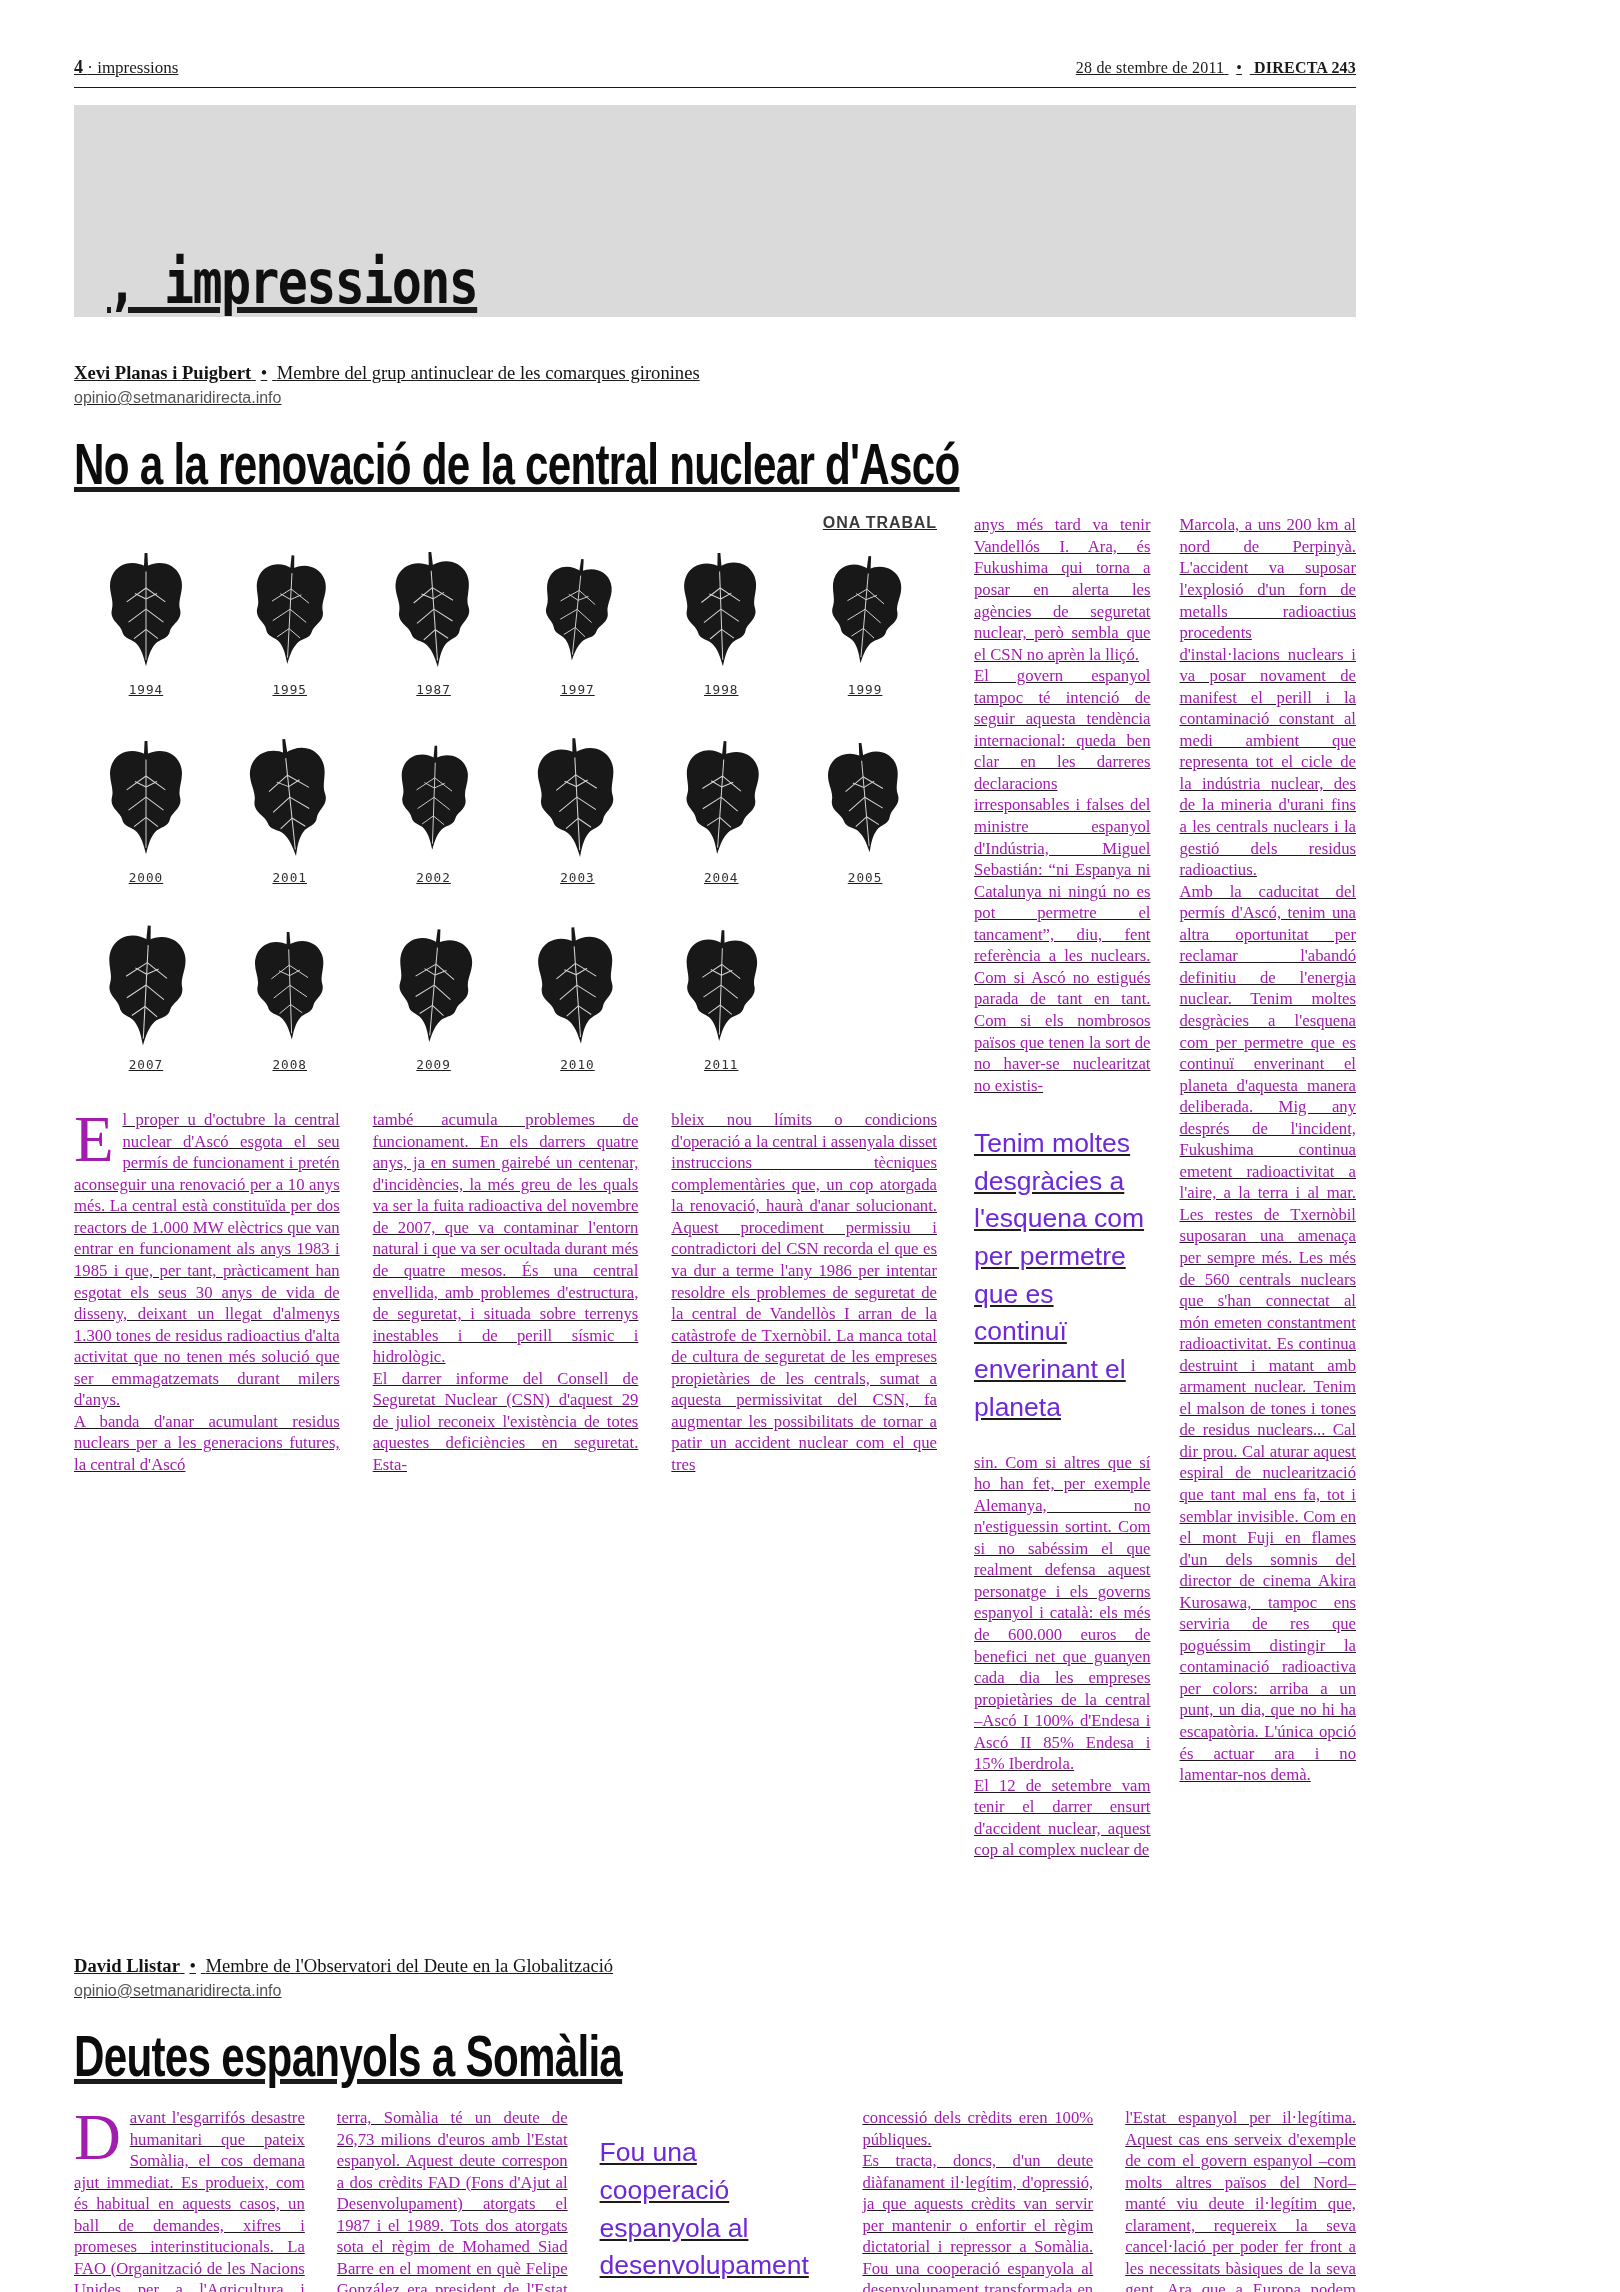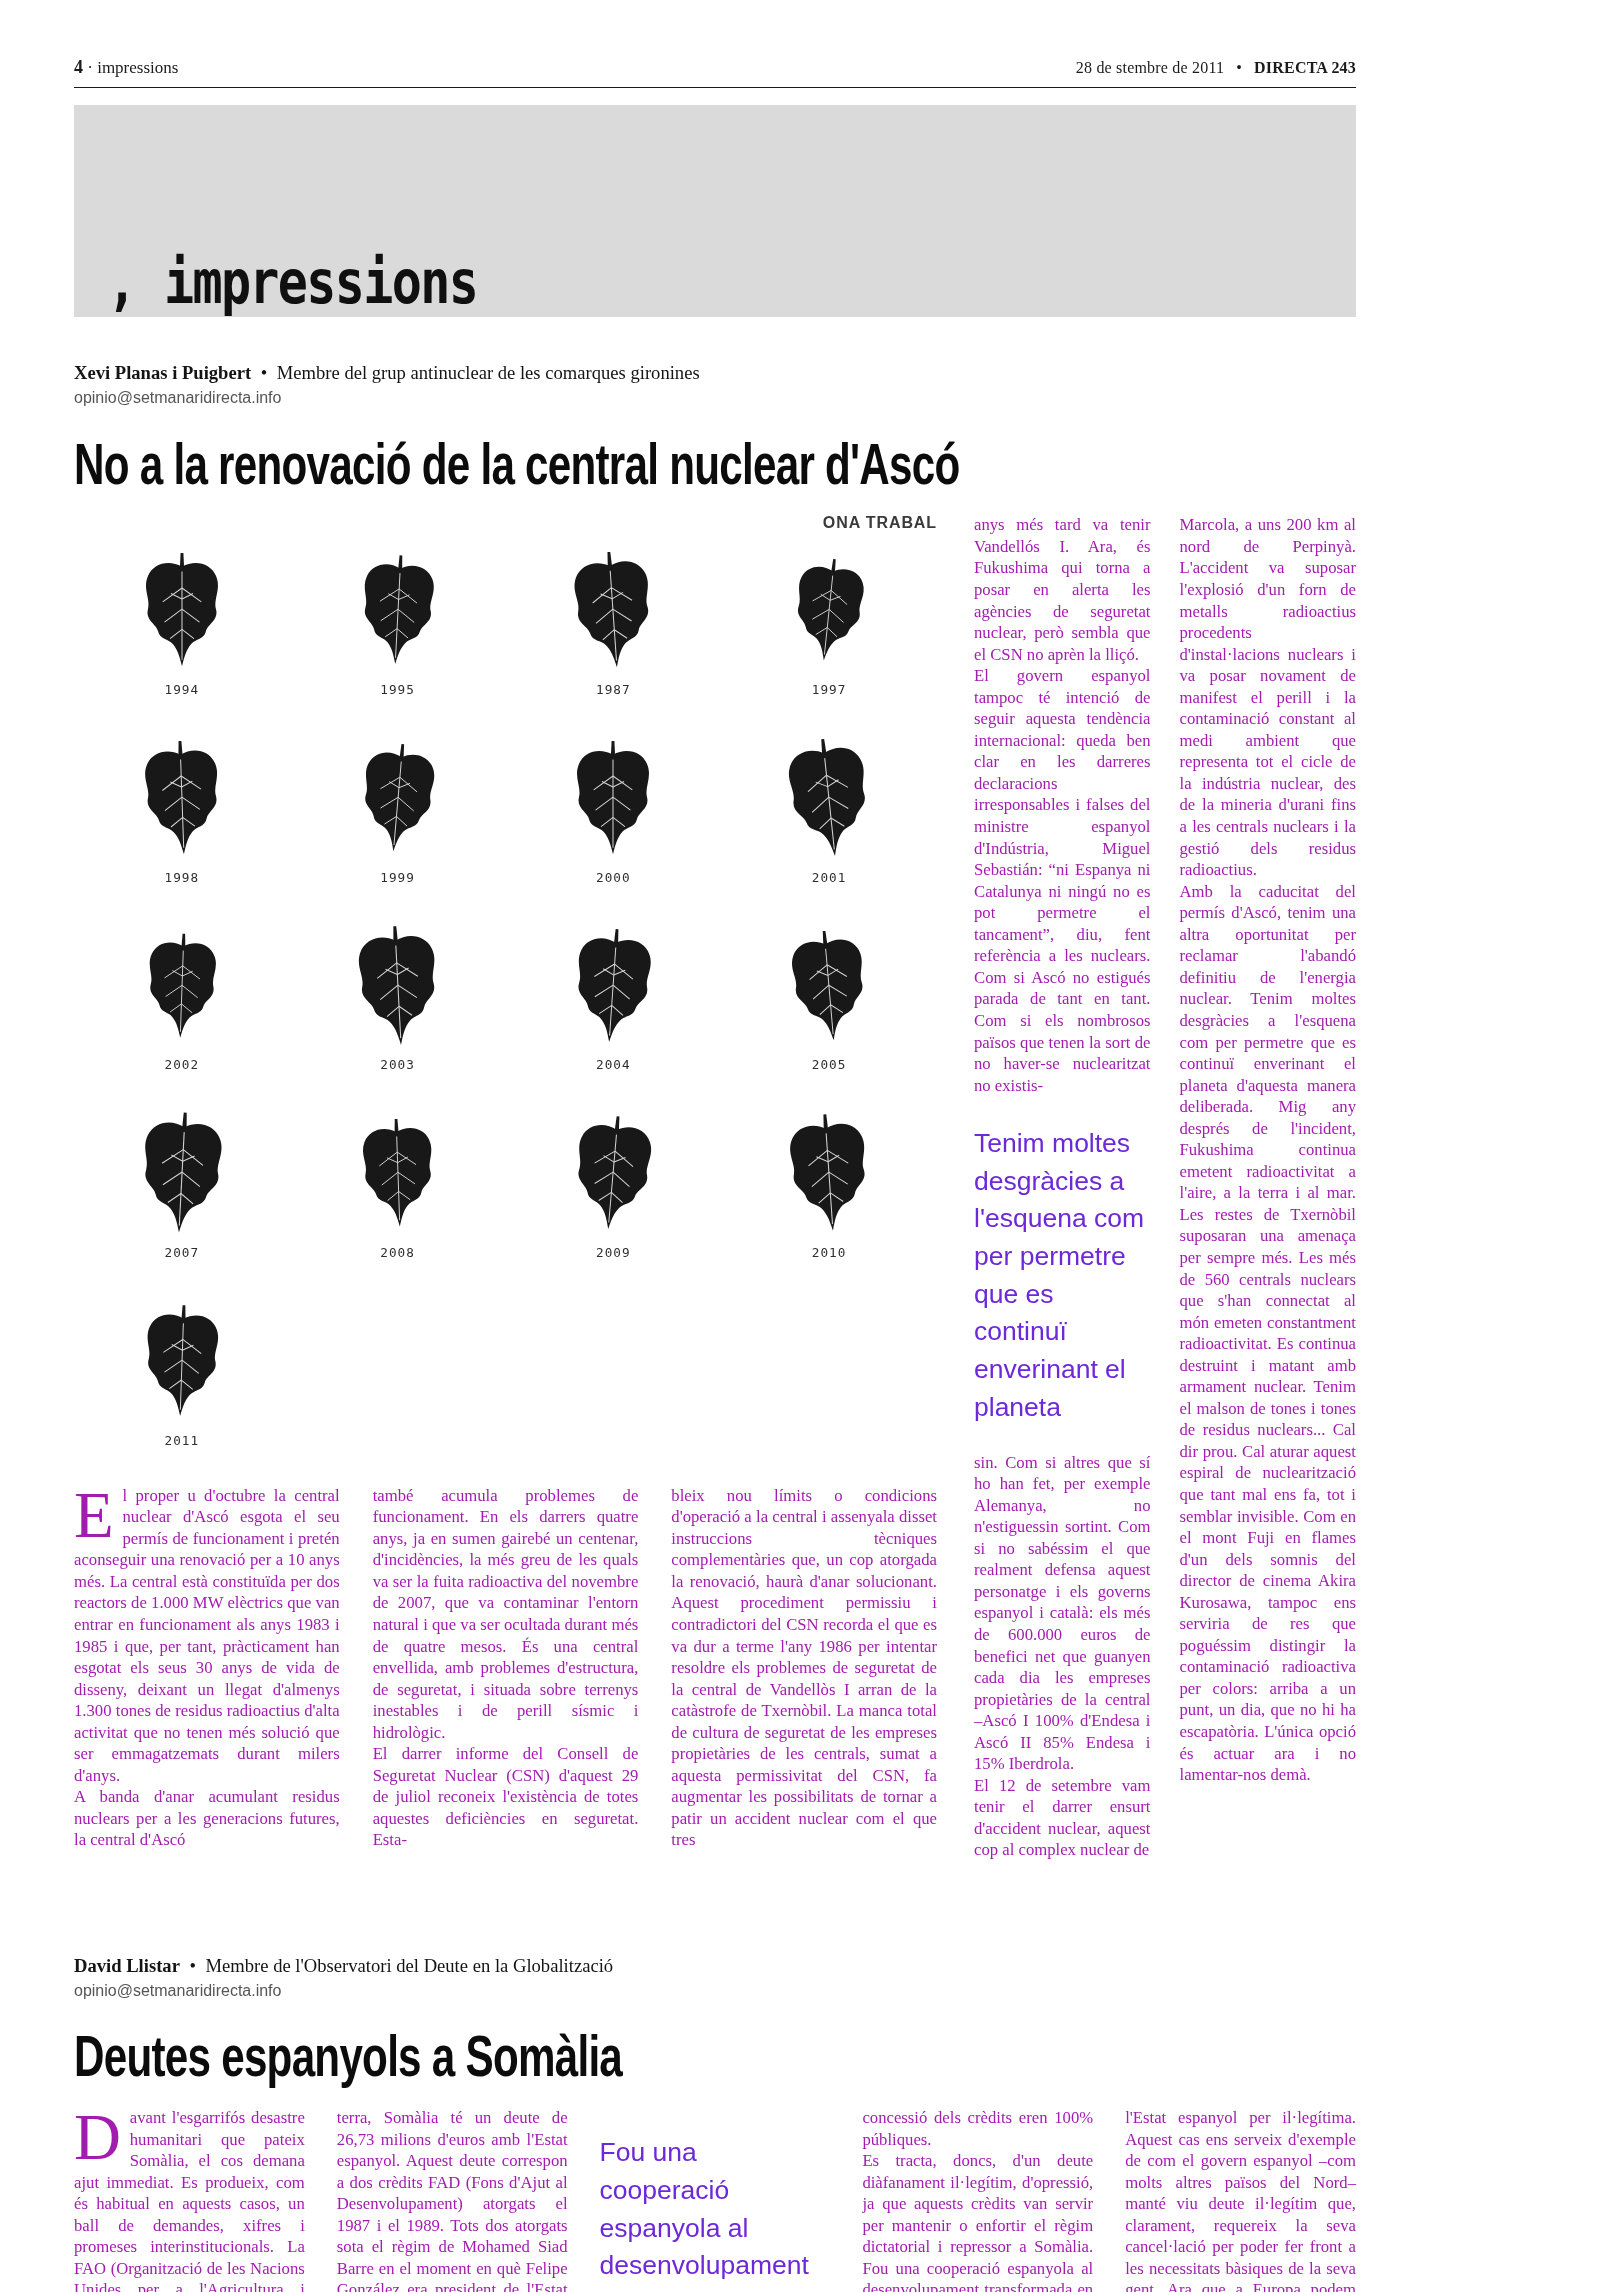--- a/index.html
+++ b/index.html
@@ -1,19 +1,19 @@
 <!DOCTYPE html>
 <html style="--banner_bg: #dadada; --leaf: #181818; --text: #1b1b1b;"><head>
 <meta charset="utf-8">
 <style>
   * { margin:0; padding:0; box-sizing:border-box; }
   html,body { background:#ffffff; }
   .page {
     width:1428px; height:2293px; background:#fff; position:relative;
-    font-family:"Liberation Serif", serif; color:var(--text,#1b1b1b); overflow:hidden;
+    font-family:"Liberation Serif", serif; color:var(--text,#1b1b1b); overflow:hidden;text-decoration:underline;
   }
   .inner { padding:0 72px 0 74px; }
 
   
   .masthead { display:flex; justify-content:space-between; align-items:baseline;
     padding-top:57px; padding-bottom:8.8px; border-bottom:1.6px solid #1a1a1a; }
   .mast-left { font-size:17px; }
   .mast-left .pgnum { font-weight:bold; font-size:18px; }
   .mast-right { font-size:16px; letter-spacing:0.2px; }
   .mast-right .dot { margin:0 7.8px; }
@@ -31,21 +31,21 @@
   .email { font-family:"Liberation Sans", sans-serif; font-size:16px; color:#555; margin-top:4.9px; }
   .headline { margin-top:23.5px; font-family:"Liberation Sans", sans-serif; font-weight:bold;
     font-size:57px; letter-spacing:-1px; transform:scaleX(0.74); transform-origin:left center;
     white-space:nowrap; color:#0c0c0c; }
 
   
   .art1-body { margin-top:17.6px; display:flex; gap:37px; }
   .art1-left { width:863px; flex:none; }
   .photo-credit { text-align:right; font-family:"Liberation Sans", sans-serif; font-size:16px;
     font-weight:bold; letter-spacing:0.9px; color:#3a3a3a; }
-  .leafgrid { margin-top:3.9px; display:grid; grid-template-columns:repeat(4,1fr); row-gap:41px; padding:13.7px 0 7.8px; }
+  .leafgrid { margin-top:3.9px; display:grid; grid-template-columns:repeat(6,1fr); row-gap:41px; padding:13.7px 0 7.8px; }
   .leafcell { text-align:center; }
   .leaf { width:92px; height:122px; display:block; margin:0 auto; color:var(--leaf,#181818); }
   .leafyear { margin-top:9.8px; font-family:"DejaVu Sans Mono", monospace; font-size:12.7px;
     color:#2e2e2e; letter-spacing:1px; }
   .leafcell:nth-child(2) .leaf{transform:rotate(3deg) scale(.96);}
   .leafcell:nth-child(3) .leaf{transform:rotate(-4deg) scale(1.02);}
   .leafcell:nth-child(4) .leaf{transform:rotate(6deg) scale(.9);}
   .leafcell:nth-child(5) .leaf{transform:rotate(-2deg);}
   .leafcell:nth-child(6) .leaf{transform:rotate(5deg) scale(.95);}
   .leafcell:nth-child(8) .leaf{transform:rotate(-6deg) scale(1.04);}

